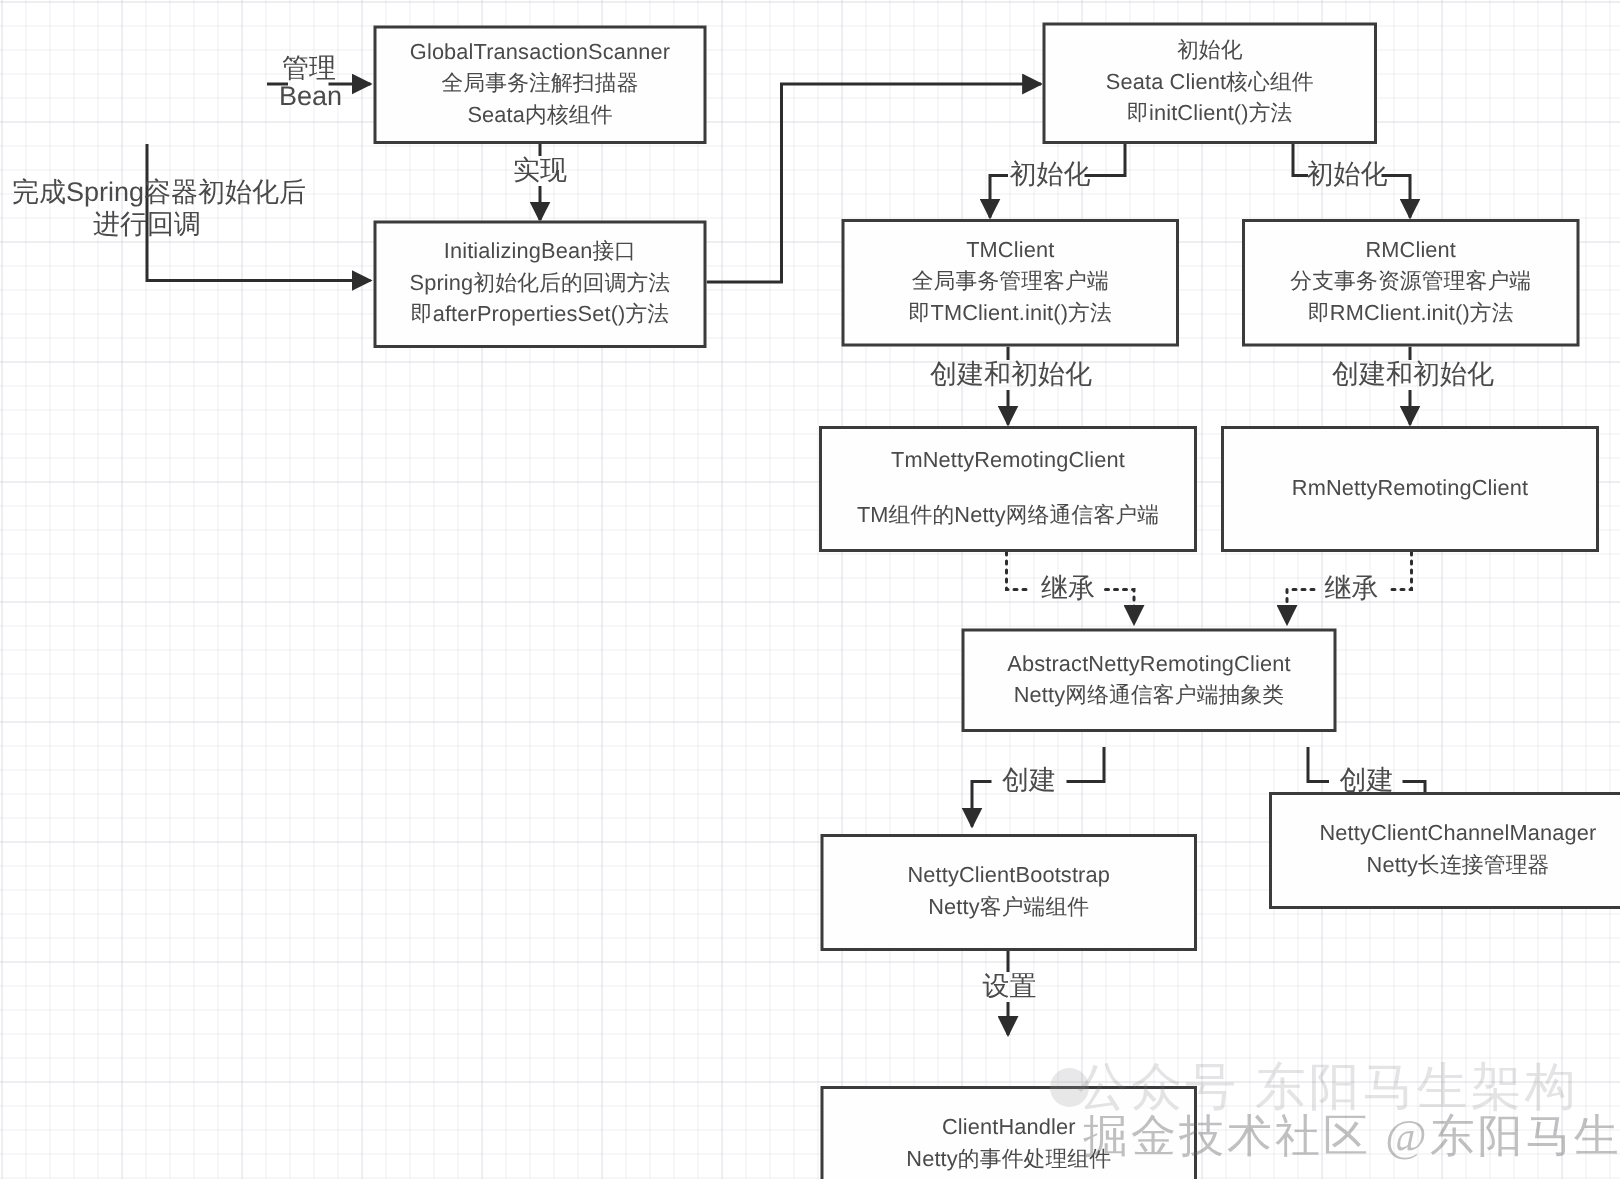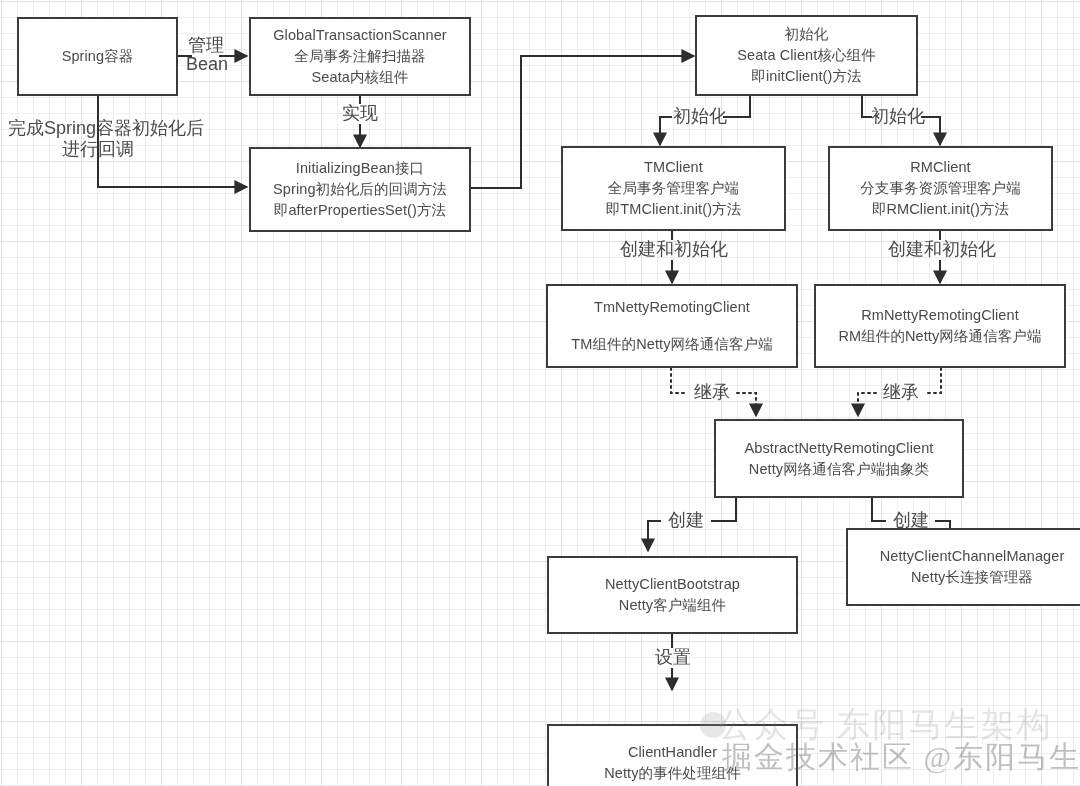--- a/index.html
+++ b/index.html
@@ -129,23 +129,20 @@
 
       <path d="M 872 498 L 872 521 L 886 521"></path>
       <path d="M 935 521 L 950 521 L 950 551" marker-end="url(#arrow)"></path>
 
       <path d="M 672 634 L 672 648"></path>
       <path d="M 672 668 L 672 690" marker-end="url(#arrow)"></path>
 
     </g>
   </svg>
 
-  <div class="node" style="left:17px; top:17px; width:161px; height:79px;">
-    <span class="ln">Spring容器</span>
-  </div>
 
   <div class="node" style="left:249px; top:17px; width:222px; height:79px;">
     <span class="ln">GlobalTransactionScanner</span>
     <span class="ln">全局事务注解扫描器</span>
     <span class="ln">Seata内核组件</span>
   </div>
 
   <div class="node" style="left:249px; top:147px; width:222px; height:85px;">
     <span class="ln">InitializingBean接口</span>
     <span class="ln">Spring初始化后的回调方法</span>
@@ -170,24 +167,23 @@
     <span class="ln">即RMClient.init()方法</span>
   </div>
 
   <div class="node" style="left:546px; top:284px; width:252px; height:84px;gap:16px;">
     <span class="ln">TmNettyRemotingClient</span>
     <span class="ln">TM组件的Netty网络通信客户端</span>
   </div>
 
   <div class="node" style="left:814px; top:284px; width:252px; height:84px;">
     <span class="ln">RmNettyRemotingClient</span>
-    <span class="ln">RM组件的Netty网络通信客户端</span>
-  </div>
-
-  <div class="node" style="left:714px; top:419px; width:250px; height:79px;">
+  </div>
+
+  <div class="node" style="left:641px; top:419px; width:250px; height:69px;">
     <span class="ln">AbstractNettyRemotingClient</span>
     <span class="ln">Netty网络通信客户端抽象类</span>
   </div>
 
   <div class="node" style="left:547px; top:556px; width:251px; height:78px;">
     <span class="ln">NettyClientBootstrap</span>
     <span class="ln">Netty客户端组件</span>
   </div>
 
   <div class="node" style="left:814px; top:528px; width:252px; height:78px;margin-left:32px;">

